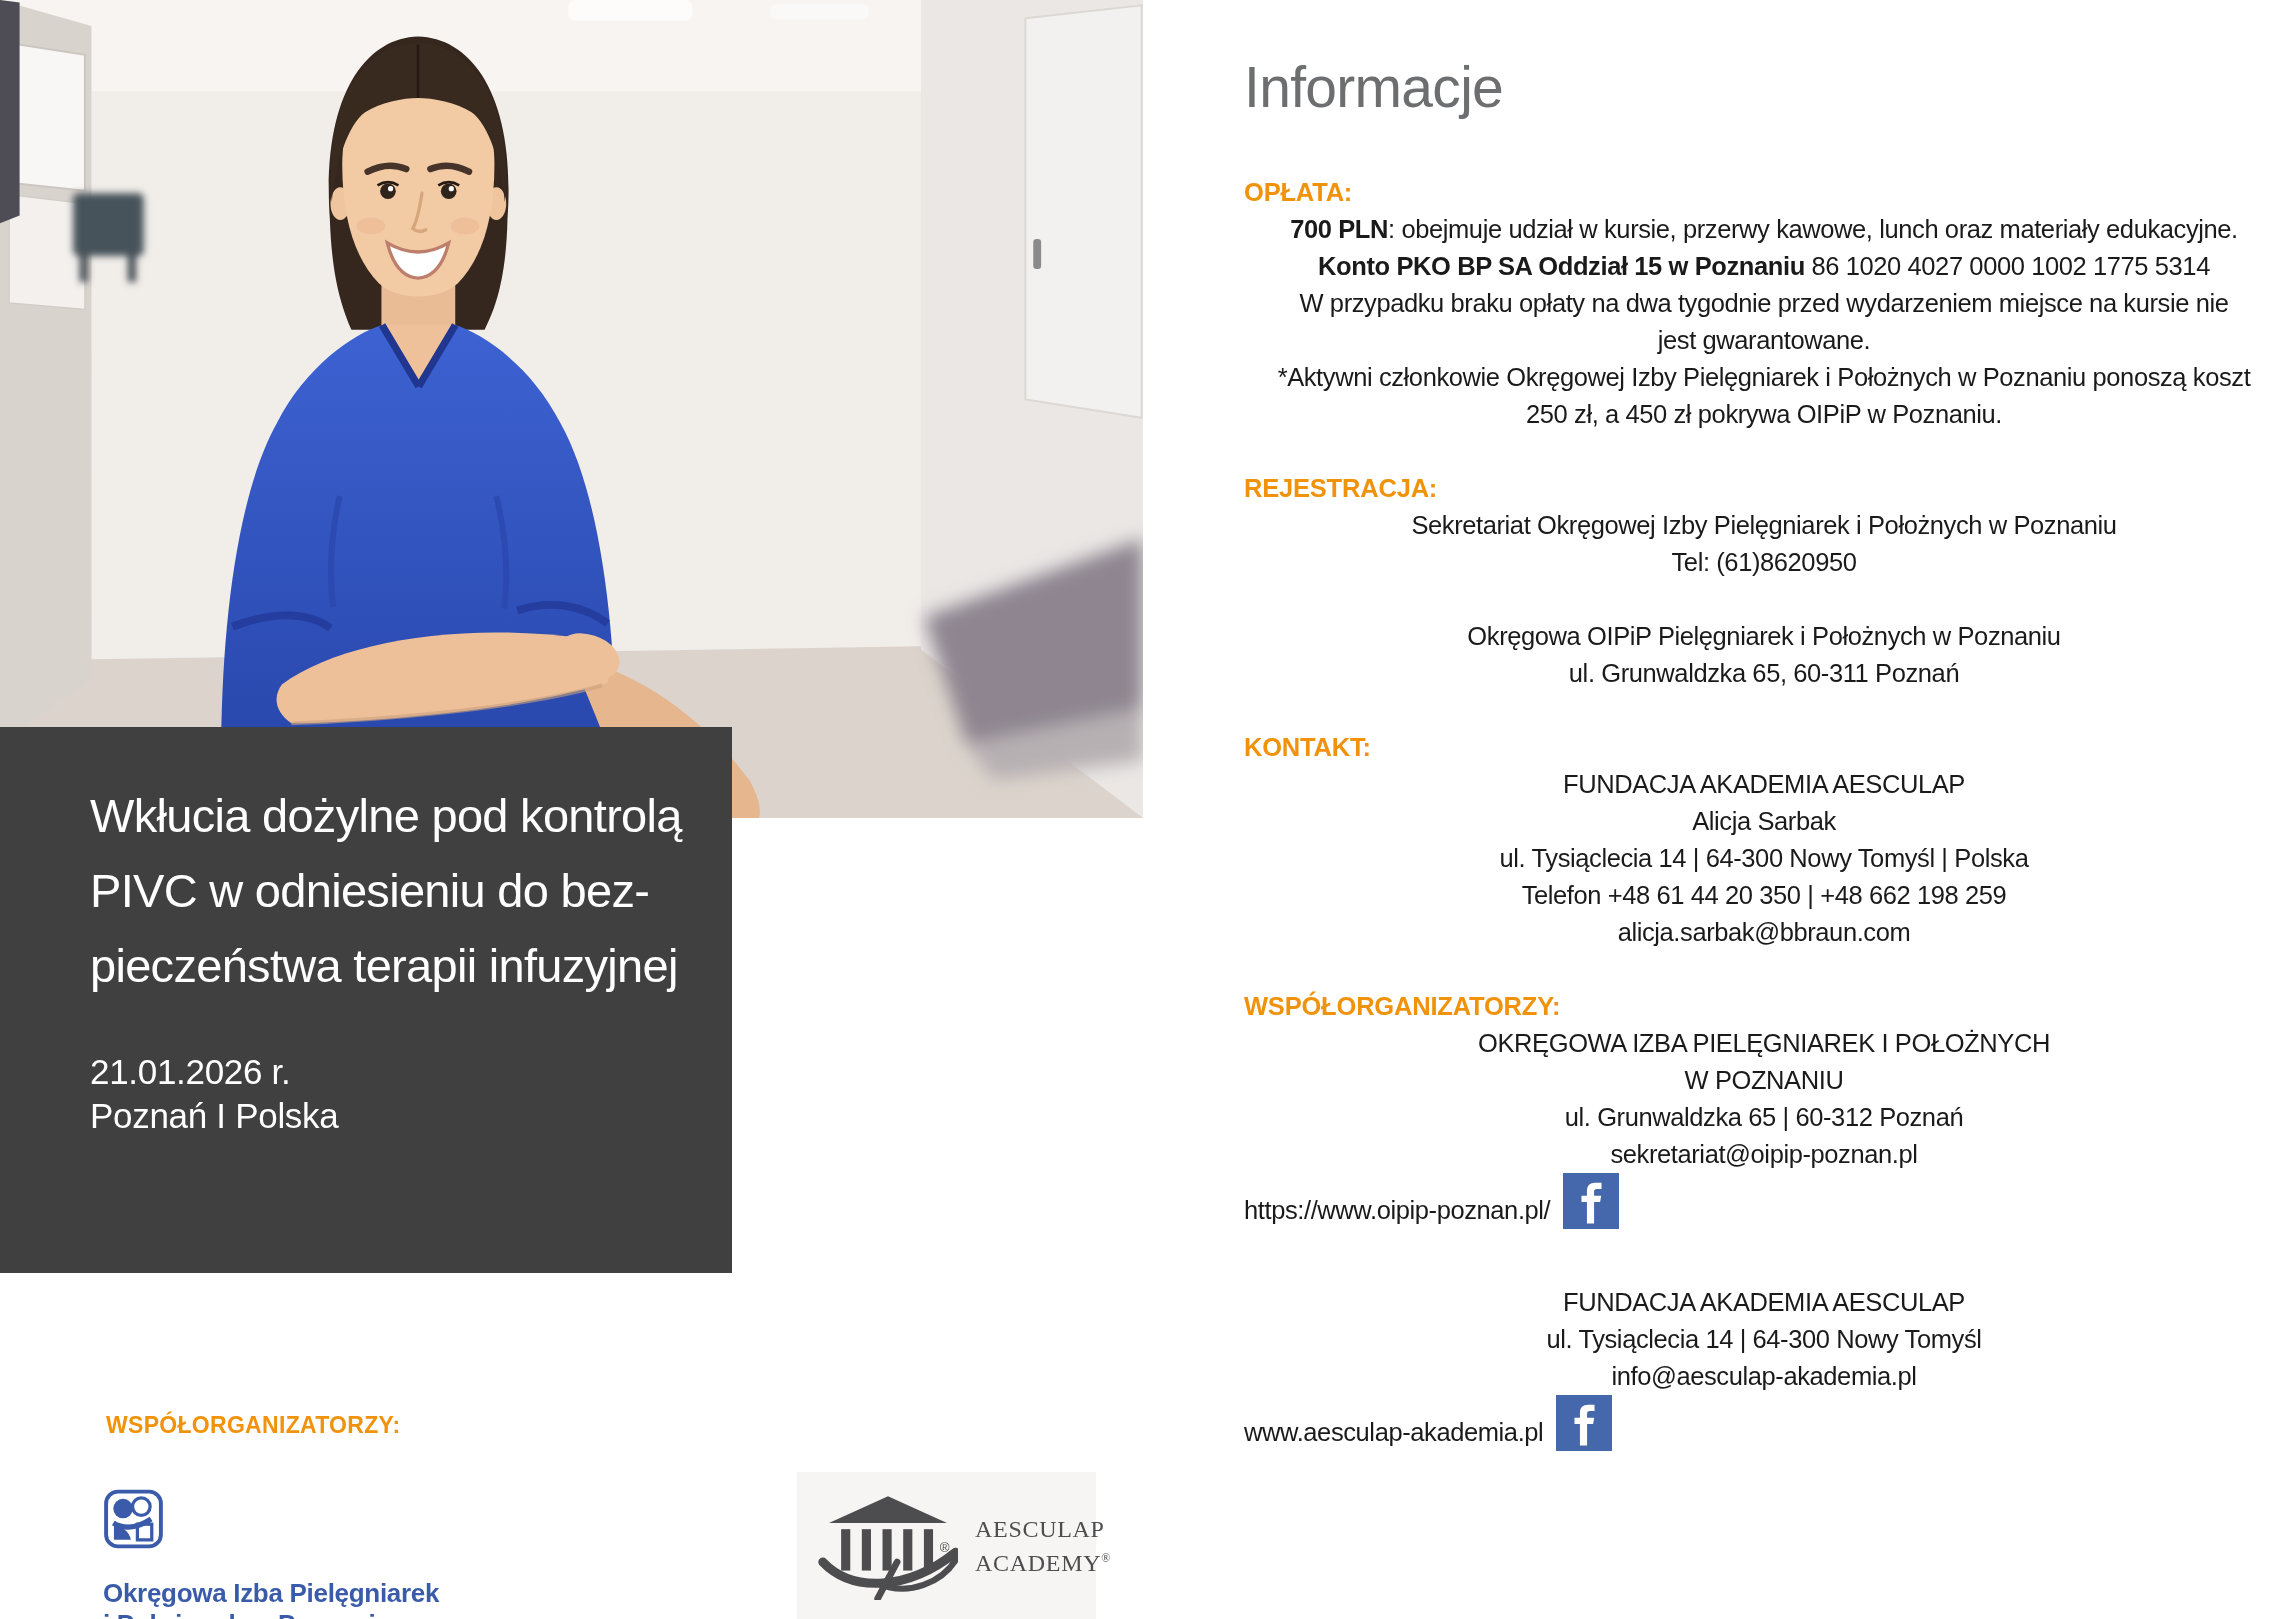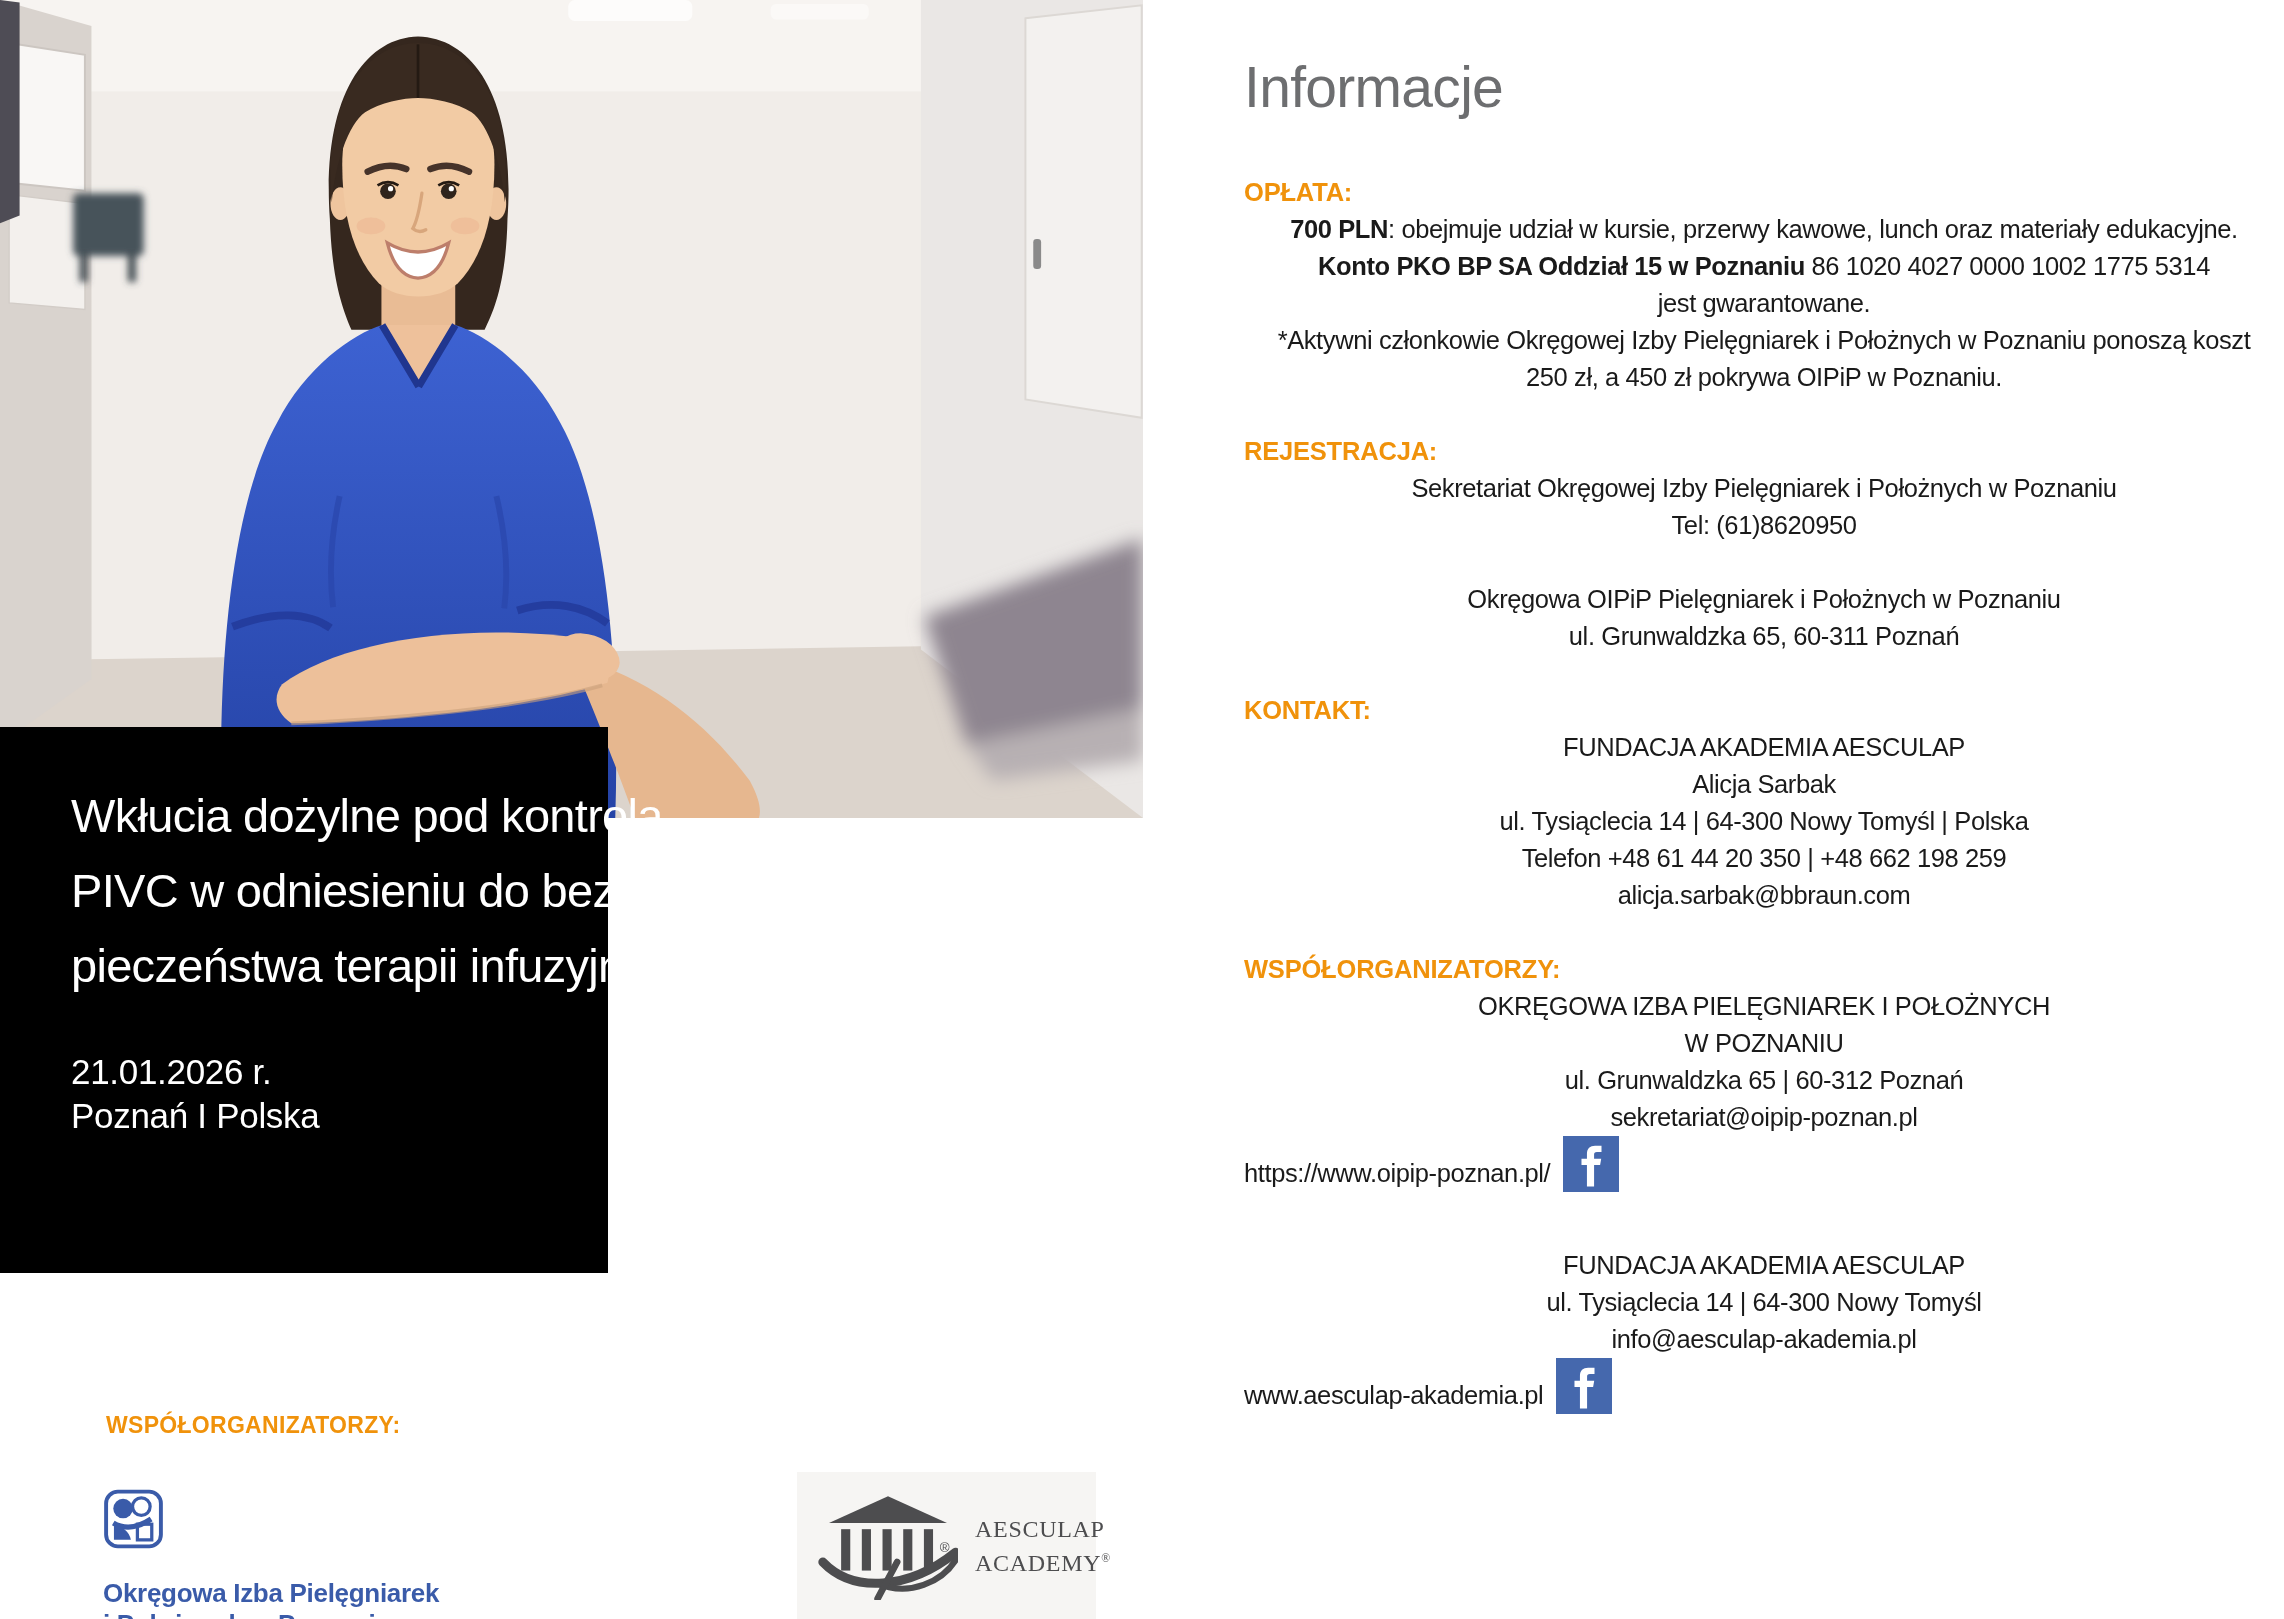--- a/index.html
+++ b/index.html
@@ -8,22 +8,22 @@
     position:relative; width:2284px; height:1619px; background:#ffffff; overflow:hidden;
     font-family:"Liberation Sans", sans-serif; color:#1a1a1a;
   }
 
   
   .photo { position:absolute; left:0; top:0; width:1143px; height:818px; }
   .photo svg { display:block; width:100%; height:100%; }
 
   
   .hero {
-    position:absolute; left:0; top:727px; width:608px; height:546px;
-    background:#000000; color:#ffffff; padding:51px 33px 0 71px;
+    position:absolute; left:0; top:727px; width:732px; height:546px;
+    background:#404040; color:#ffffff; padding:51px 33px 0 90px;
   }
   .hero-title { font-size:47px; line-height:75px; font-weight:400; letter-spacing:-0.7px; white-space:nowrap; }
   .hero-date  { margin-top:47px; font-size:35px; line-height:44px; font-weight:400; letter-spacing:-0.3px; white-space:nowrap; }
 
   
   .coorg-label {
     position:absolute; left:106px; top:1412px; color:#F0920B;
     font-size:23px; font-weight:600; letter-spacing:0.3px; white-space:nowrap;
   }
   .oipip { position:absolute; left:103px; top:1489px; display:flex; align-items:flex-start; gap:26px;flex-direction:column; }
@@ -186,20 +186,21 @@
     </div>
   </div>
 
   <div class="info-col">
     <h1 class="info-title">Informacje</h1>
 
     <div class="section first">
       <div class="sec-header">OPŁATA:</div>
       <div class="line"><b>700 PLN</b><span>: obejmuje udział w kursie, przerwy kawowe, lunch oraz materiały edukacyjne.</span></div>
       <div class="line"><b>Konto PKO BP SA Oddział 15 w Poznaniu</b><span> 86 1020 4027 0000 1002 1775 5314</span></div>
+      <div class="line">W przypadku braku opłaty na dwa tygodnie przed wydarzeniem miejsce na kursie nie</div>
       <div class="line">jest gwarantowane.</div>
       <div class="line">*Aktywni członkowie Okręgowej Izby Pielęgniarek i Położnych w Poznaniu ponoszą koszt</div>
       <div class="line">250 zł, a 450 zł pokrywa OIPiP w Poznaniu.</div>
     </div>
 
     <div class="section">
       <div class="sec-header">REJESTRACJA:</div>
       <div class="line">Sekretariat Okręgowej Izby Pielęgniarek i Położnych w Poznaniu</div>
       <div class="line">Tel: (61)8620950</div>
     </div>

